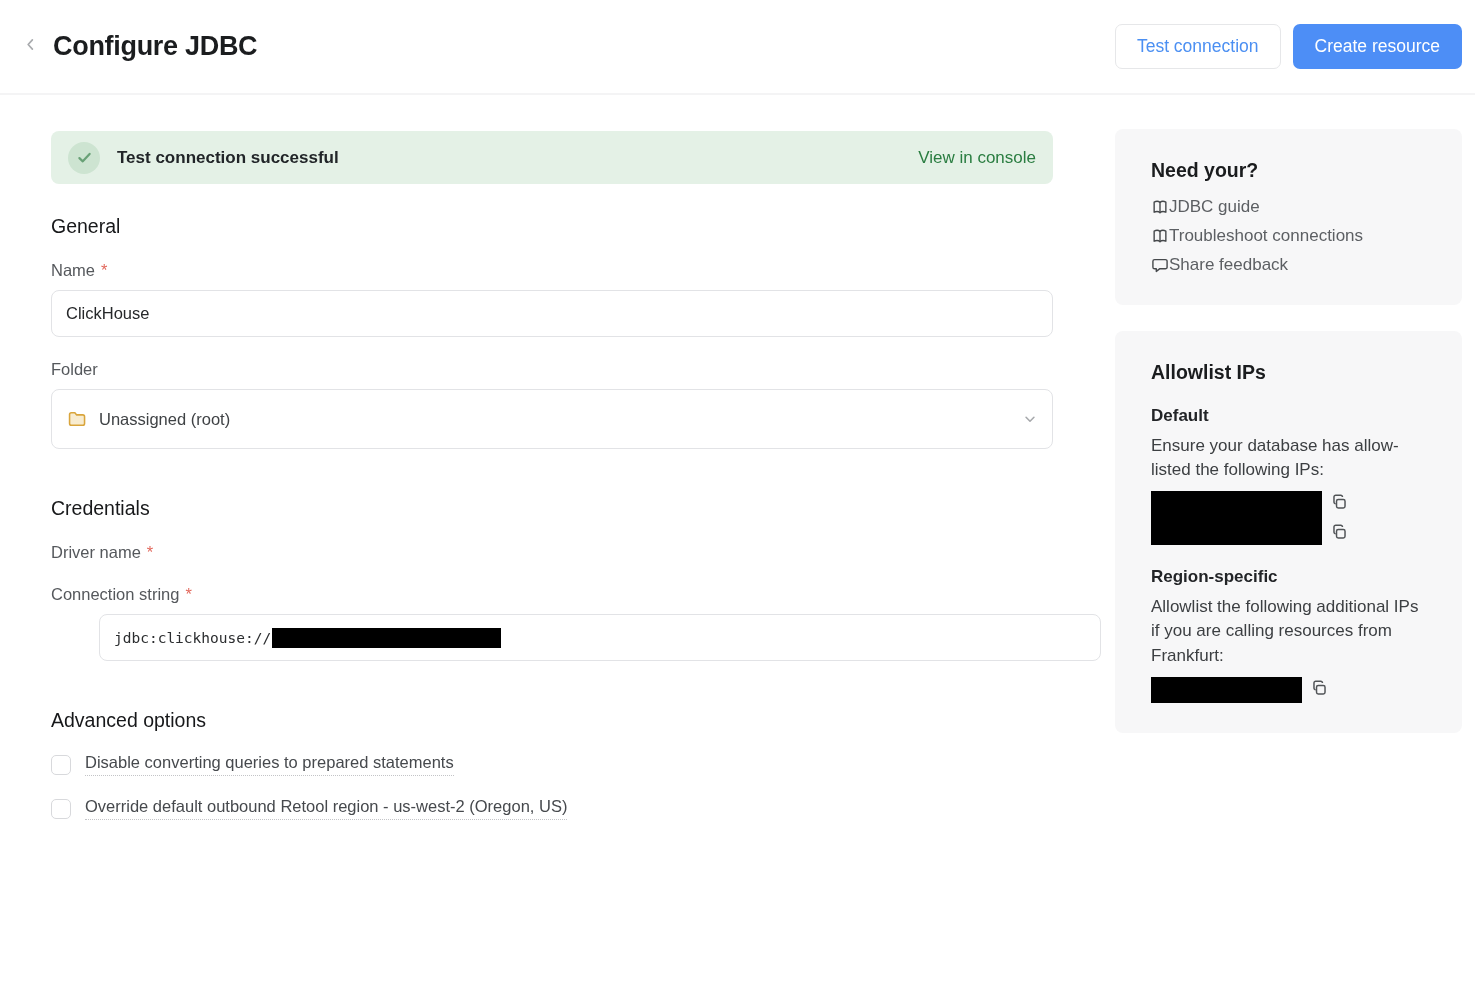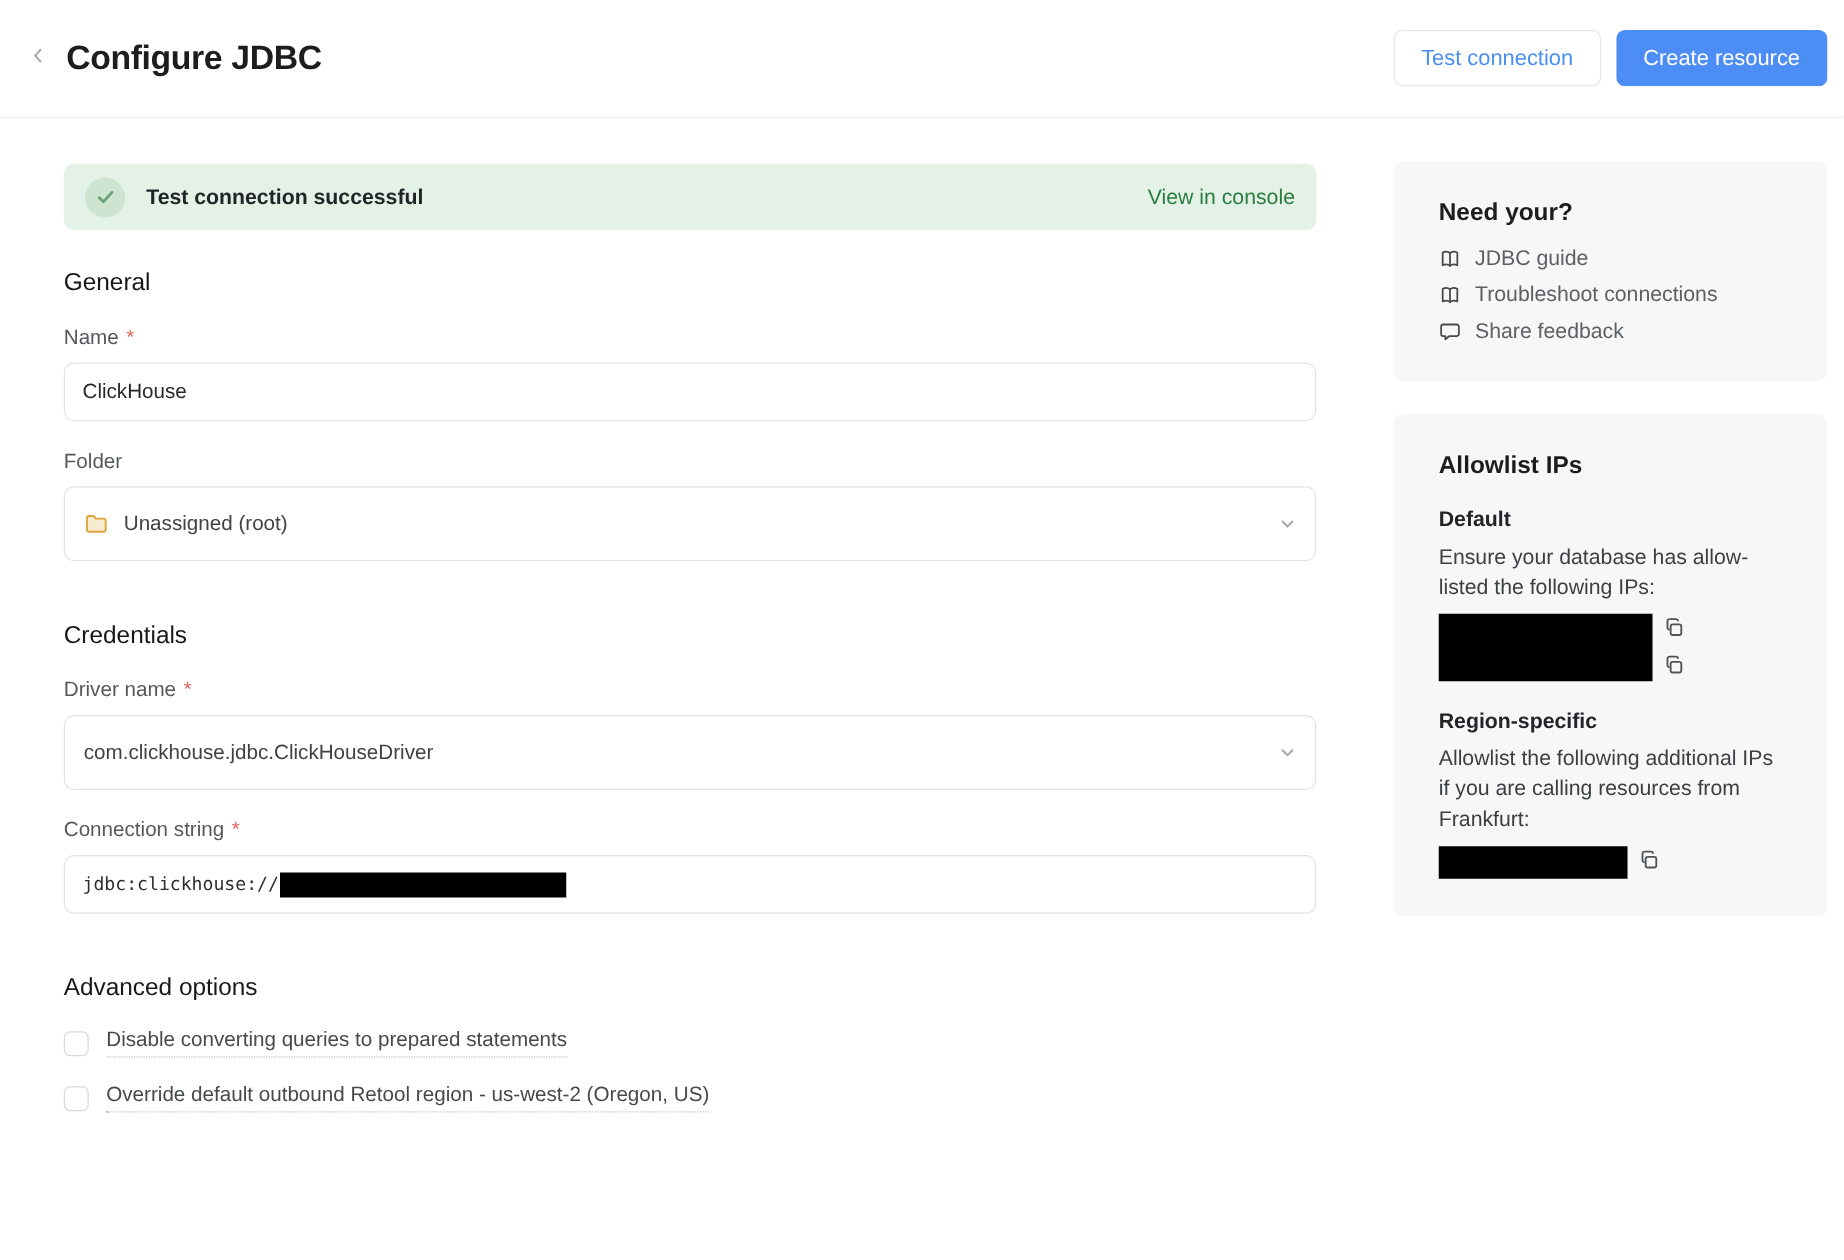--- a/index.html
+++ b/index.html
@@ -41,36 +41,36 @@
   .tbox { width:100%; height:47px; border:1px solid #e2e3e6; border-radius:8px; background:#fff;
           font-size:16.5px; color:#26282a; padding:0 14px; outline:none;
           font-family:"Liberation Sans","DejaVu Sans",sans-serif; }
   .tbox::placeholder { color:#b3b5b8; }
   .selbox { width:100%; height:60px; border:1px solid #e2e3e6; border-radius:8px; background:#fff;
             display:flex; align-items:center; padding:0 15px; cursor:pointer; }
   .selbox .sel-text { font-size:16.5px; color:#3f4245; }
   .sel-chevron { margin-left:auto; color:#a7a9ac; display:flex; }
   .folder-ic { margin-right:12px; display:flex; }
   .mono-box { width:100%; height:47px; border:1px solid #e2e3e6; border-radius:8px; background:#fff;
-              display:flex; align-items:center; padding:0 14px; }
+              display:flex; align-items:center; padding:0 14px;margin-left:48px; }
   .mono-text { font-family:"DejaVu Sans Mono","Liberation Mono",monospace; font-size:14.5px; color:#2b2d2f; }
   .redact-conn { display:inline-block; width:229px; height:20px; background:#000; margin-left:1px; vertical-align:middle; }
 
   
   .chk-row { display:flex; align-items:center; margin-top:21px; cursor:pointer; }
   .chk { width:20px; height:20px; border:1.5px solid #d8d9dc; border-radius:5px; background:#fff; flex:none; }
   .chk-label { margin-left:14px; font-size:16.5px; color:#46494d;
                border-bottom:1.5px dotted #c3c4c7; padding-bottom:3px; }
 
   
   .card { background:#f7f7f8; border-radius:8px; padding:30px 36px; }
   .card + .card { margin-top:26px; }
   .card-heading { font-size:19.5px; font-weight:700; color:#1a1c1e; }
   .help-links { margin-top:15px; display:flex; flex-direction:column; gap:9px; }
-  .help-link { display:flex; align-items:center; gap:11px; font-size:17px; color:#5c5f63; cursor:pointer; }
+  .help-link { display:flex; align-items:center; font-size:17px; color:#5c5f63; cursor:pointer; }
   .help-link .hl-ic { display:flex; color:#46494c; }
 
   .allow-sub { font-size:17px; font-weight:700; color:#222427; margin-top:22px; }
   .allow-p { font-size:17px; color:#3c3f42; line-height:1.42; margin-top:8px; }
   .ip-row { display:flex; align-items:flex-start; margin-top:9px; gap:9px; }
   .redact-big { width:171px; height:54px; background:#000; flex:none; }
   .redact-small { width:151px; height:26px; background:#000; flex:none; }
   .copy-col { display:flex; flex-direction:column; gap:13px; padding-top:3px; }
   .copy-btn { display:flex; cursor:pointer; color:#515457; }
 </style>
@@ -134,28 +134,20 @@
       </div>
     </div>
 
     <div class="section-heading sh-gap">Credentials</div>
 
     <div class="field">
       <div class="field-label">
         <span>Driver name</span>
         <span class="req">*</span>
       </div>
-      <div class="selbox">
-        <span class="sel-text">com.clickhouse.jdbc.ClickHouseDriver</span>
-        <span class="sel-chevron">
-          <svg width="14" height="14" viewBox="0 0 16 16" fill="none" stroke="currentColor" stroke-width="1.8" stroke-linecap="round" stroke-linejoin="round">
-              <path d="M3.5 6 L8 10.5 L12.5 6"></path>
-            </svg>
-        </span>
-      </div>
     </div>
 
     <div class="field">
       <div class="field-label">
         <span>Connection string</span>
         <span class="req">*</span>
       </div>
       <div class="mono-box">
         <span class="mono-text">jdbc:clickhouse://</span>
         <span class="redact-conn"></span>

